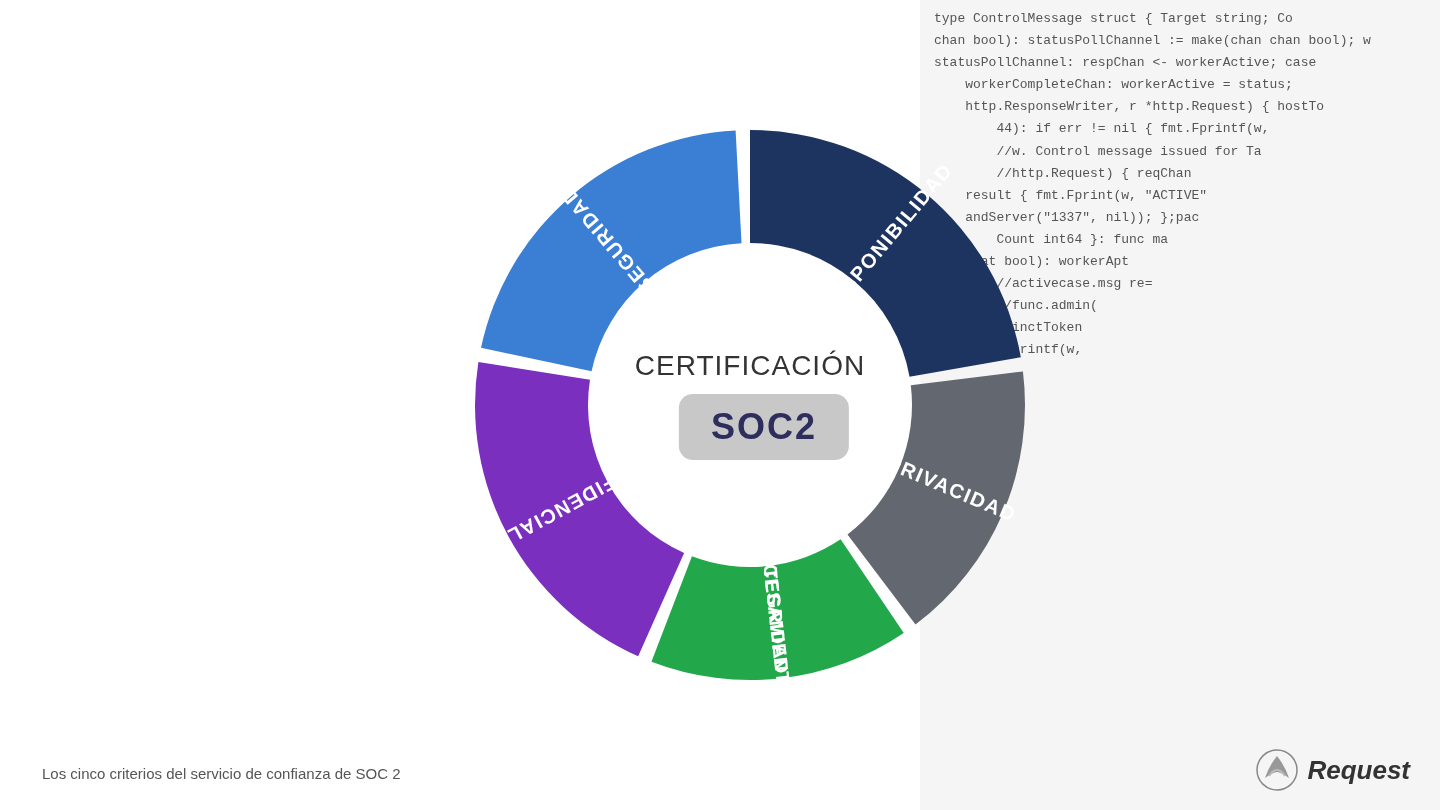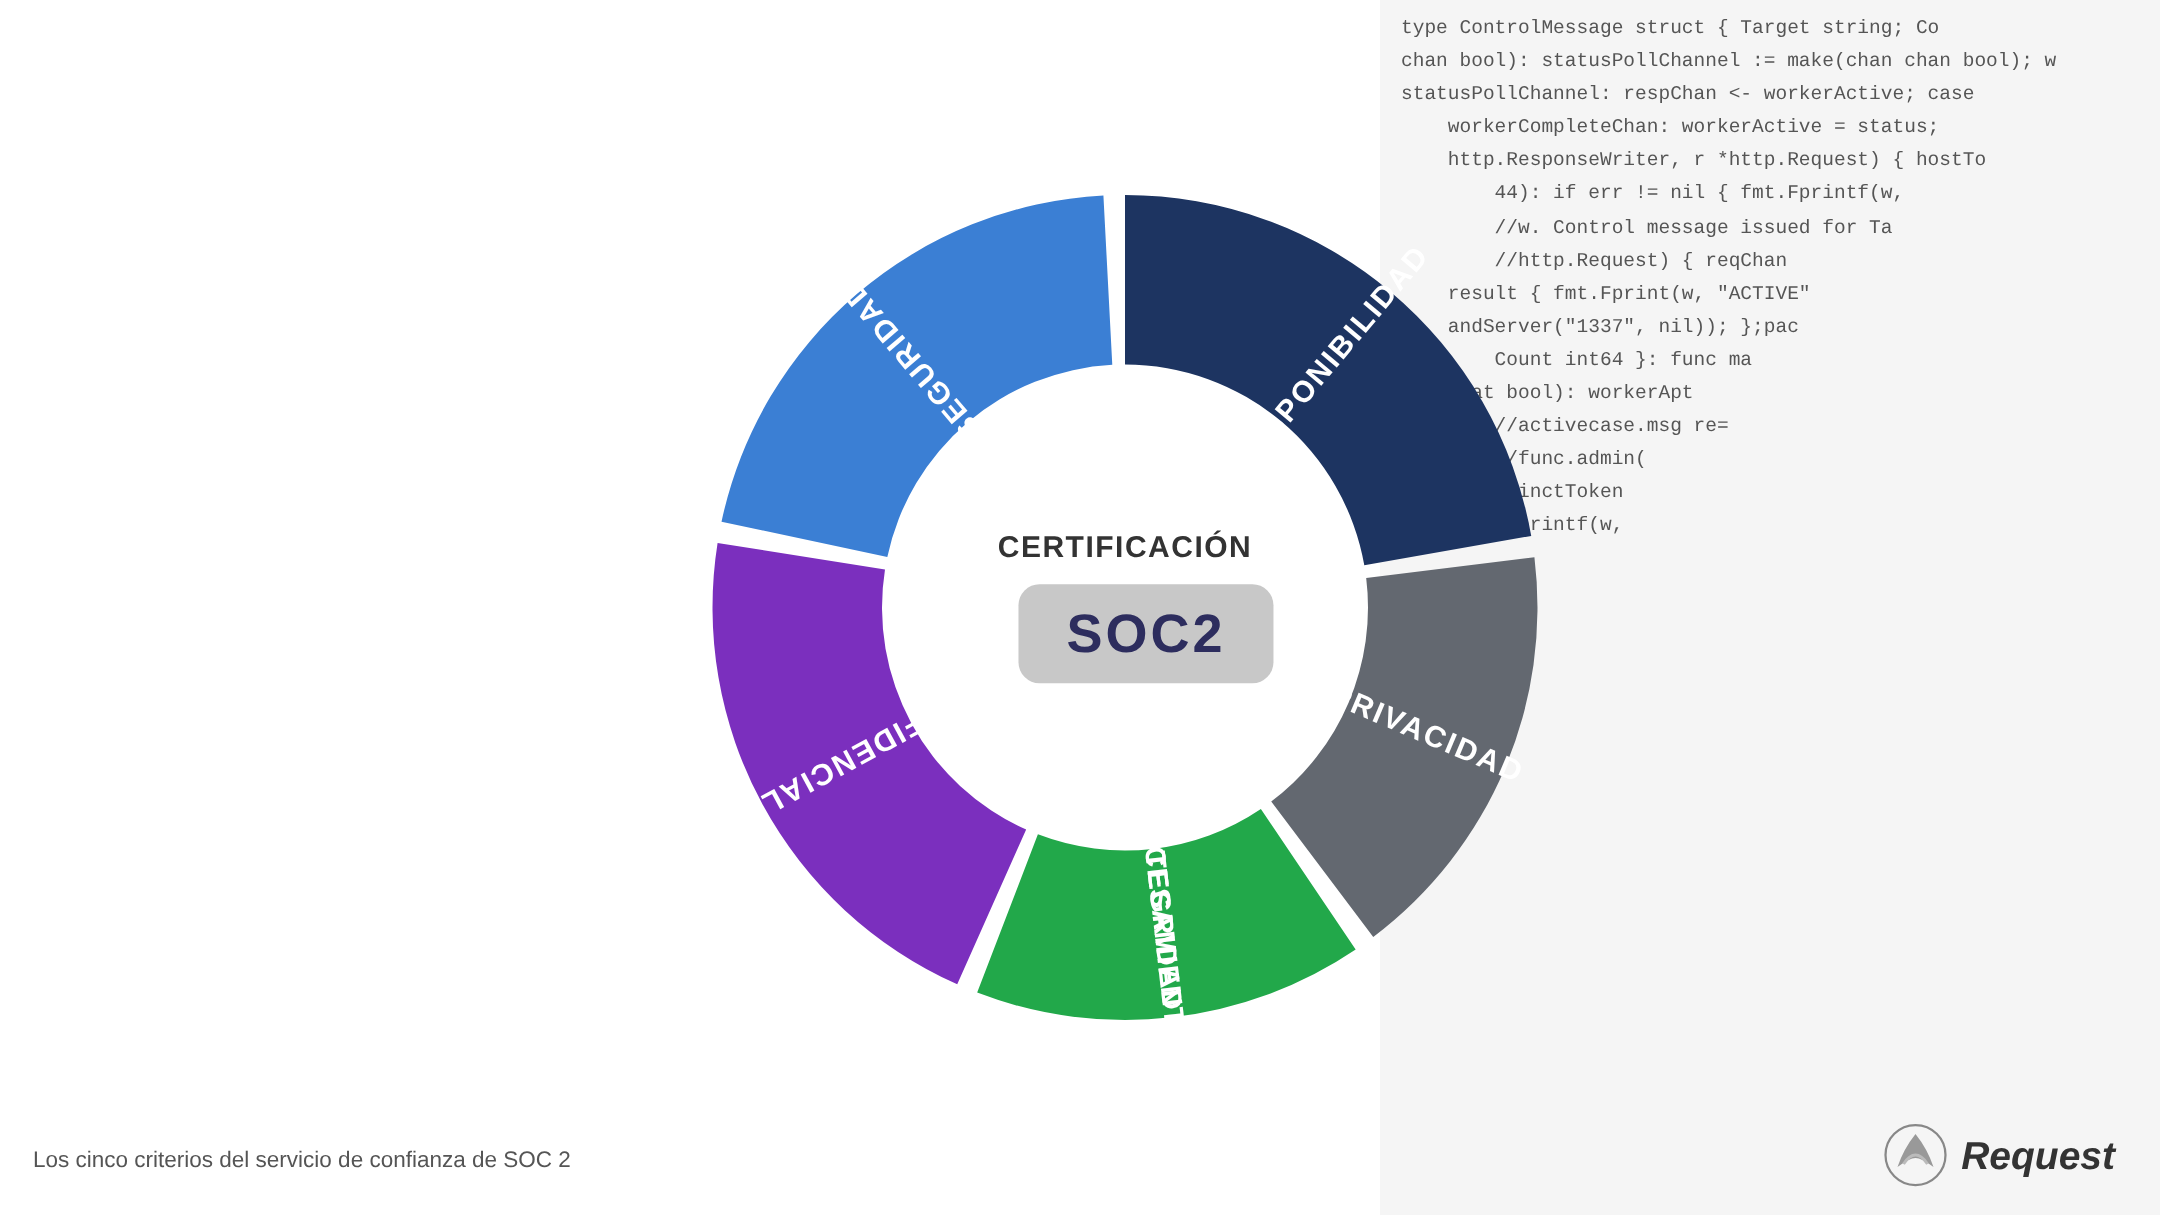--- a/index.html
+++ b/index.html
@@ -60,22 +60,22 @@
     .center-text {
       position: absolute;
       top: 50%;
       left: 50%;
       transform: translate(-50%, -50%);
       text-align: center;
       pointer-events: none;
     }
 
     .cert-label {
-      font-size: 20px;
-      font-weight: 700;
+      font-size: 28px;
+      font-weight: 400;
       color: #333;
       letter-spacing: 1px;
       margin-bottom: 12px;
     }
 
     .soc2-badge {
       background: #c8c8c8;
       border-radius: 14px;
       padding: 12px 32px;
       display: inline-block;
@@ -86,21 +86,21 @@
       font-size: 36px;
       font-weight: 900;
       color: #2d2d5e;
       letter-spacing: 2px;
     }
 
     
     .caption {
       position: absolute;
       bottom: 28px;
-      left: 22px;
+      left: 42px;
       font-size: 15px;
       color: #555;
       z-index: 2;
     }
 
     
     .akamai-logo {
       position: absolute;
       bottom: 18px;
       right: 30px;

